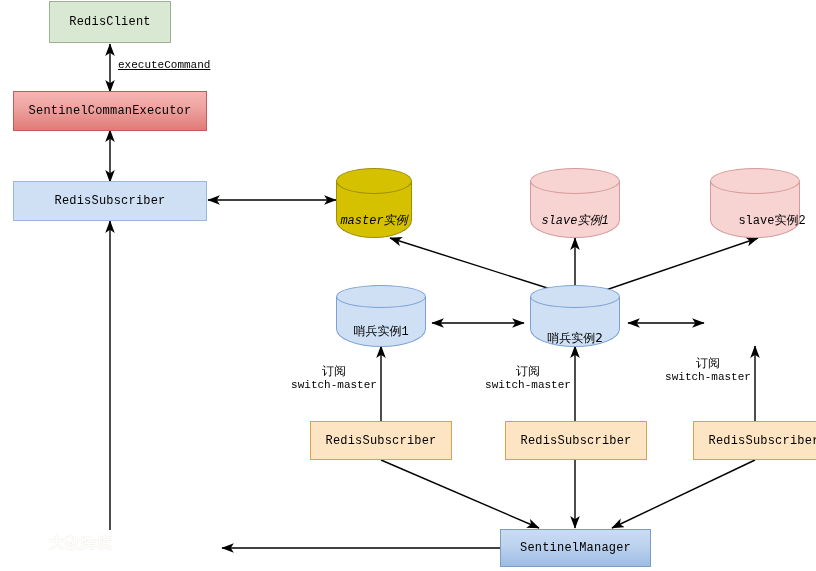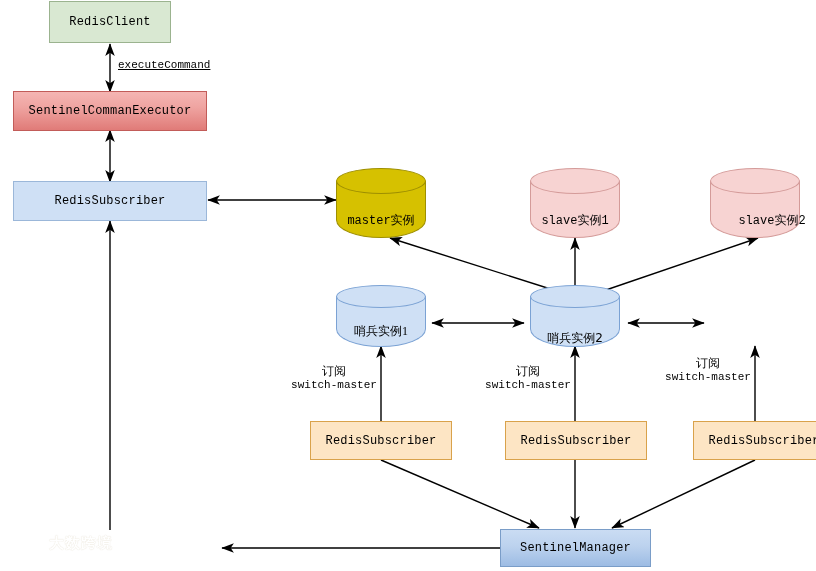--- a/index.html
+++ b/index.html
@@ -210,42 +210,42 @@
   </div>
 
   <div class="node box-green" style="left:49px; top:1px; width:122px; height:42px;">
     <span>RedisClient</span>
   </div>
 
   <div class="node box-blue" style="left:13px; top:181px; width:194px; height:40px;">
     <span>RedisSubscriber</span>
   </div>
 
-  <div class="cyl cyl-gold" style="left:336px; top:168px; width:90px; height:70px;">
+  <div class="cyl cyl-gold" style="left:336px; top:168px; width:76px; height:70px;font-style:italic;">
     <div class="body" style="top:13px; height:57px;"></div>
     <div class="top" style="top:0;"></div>
     <div class="label" style="top:44px;">master实例</div>
   </div>
 
-  <div class="cyl cyl-pink" style="left:530px; top:168px; width:90px; height:70px;">
+  <div class="cyl cyl-pink" style="left:530px; top:168px; width:90px; height:70px;font-style:italic;">
     <div class="body" style="top:13px; height:57px;"></div>
     <div class="top" style="top:0;"></div>
     <div class="label" style="top:44px;">slave实例1</div>
   </div>
 
   <div class="cyl cyl-pink" style="left:710px; top:168px; width:90px; height:70px;">
     <div class="body" style="top:13px; height:57px;"></div>
     <div class="top" style="top:0;"></div>
     <div class="label" style="top:44px;margin-left:17px;">slave实例2</div>
   </div>
 
   <div class="cyl cyl-blue" style="left:336px; top:285px; width:90px; height:62px;">
     <div class="body" style="top:11px; height:51px;"></div>
     <div class="top" style="top:0; height:23px;"></div>
-    <div class="label" style="top:38px; font-family:Liberation Serif, serif;">哨兵实例1</div>
+    <div class="label" style="top:38px; font-family:Liberation Mono, monospace;">哨兵实例1</div>
   </div>
 
   <div class="cyl cyl-blue" style="left:530px; top:285px; width:90px; height:62px;">
     <div class="body" style="top:11px; height:51px;"></div>
     <div class="top" style="top:0; height:23px;"></div>
     <div class="label" style="top:38px; font-family:'DejaVu Sans','Liberation Sans',sans-serif;margin-top:7px;">哨兵实例2</div>
   </div>
 
 
   <div class="node box-orange" style="left:310px; top:421px; width:142px; height:39px;">

